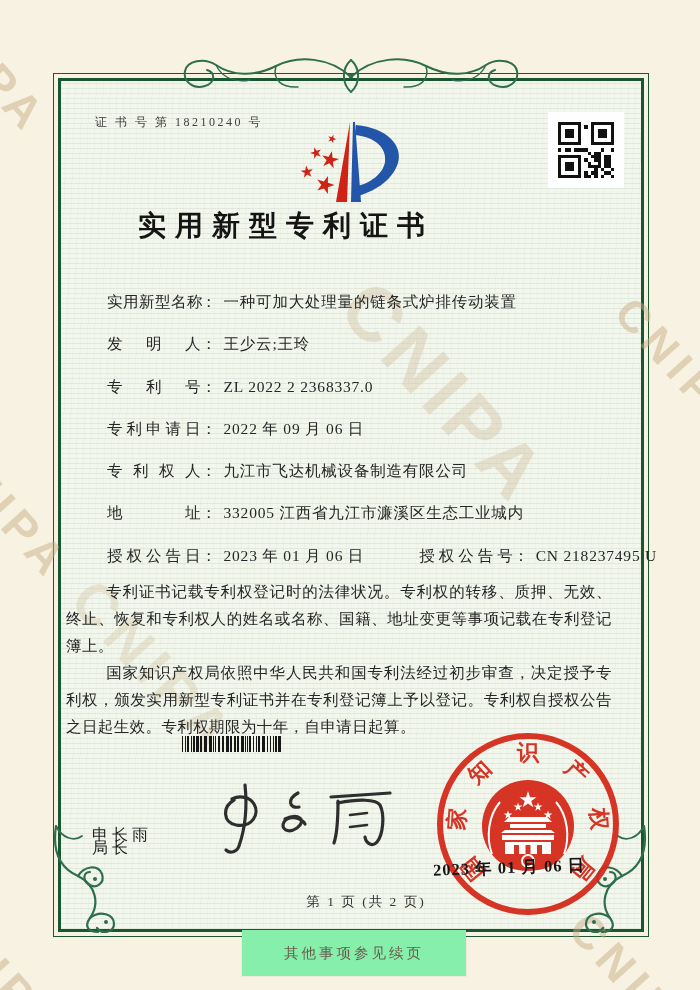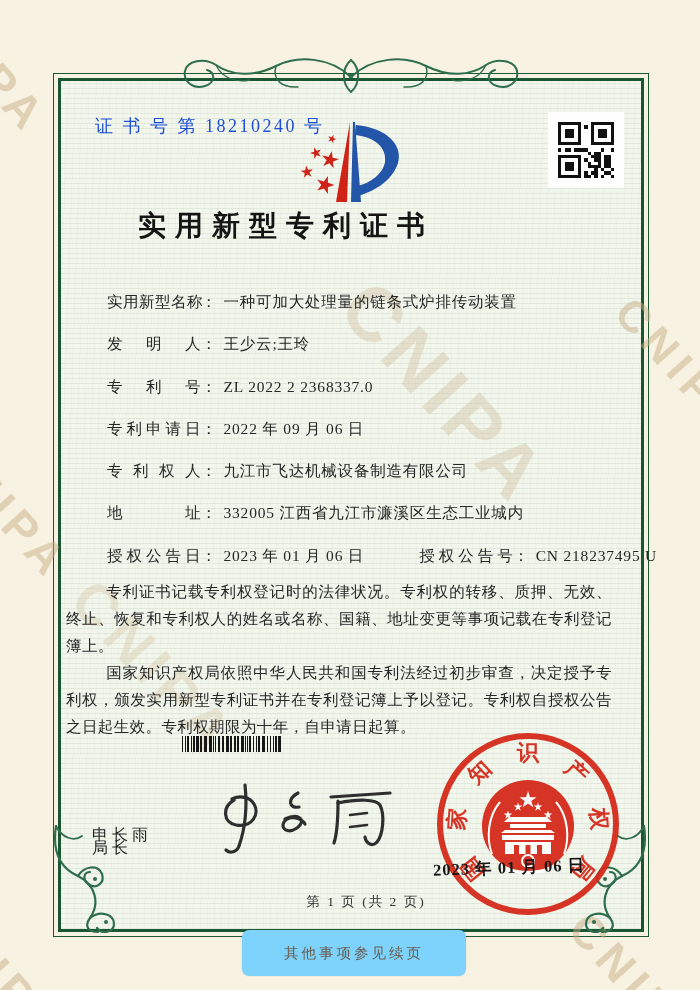--- a/index.html
+++ b/index.html
@@ -32,21 +32,21 @@
     background-color:#f3f6ec;
     background-image:
       repeating-linear-gradient(0deg, rgba(138,170,140,.17) 0 1px, transparent 1px 5px),
       repeating-linear-gradient(92deg, rgba(138,170,140,.06) 0 1px, transparent 1px 7px);
   }
   .orn{position:absolute;z-index:1;}
   .orn-top{left:178px;top:52px;}
   .orn-br{left:556px;top:824px;}
   .orn-bl{left:52px;top:824px;transform:scaleX(-1);}
   
-  .cert-no{position:absolute;left:95px;top:114px;z-index:2;font-size:18px;letter-spacing:2.5px;color:#1d4ed8;}
+  .cert-no{position:absolute;left:95px;top:114px;z-index:2;font-size:12px;letter-spacing:2.5px;color:#404040;}
   .logo{position:absolute;left:295px;top:116px;z-index:2;}
   .qr-box{position:absolute;left:548px;top:112px;width:76px;height:76px;background:#fefefe;z-index:2;
           display:flex;align-items:center;justify-content:center;}
   .title{position:absolute;left:0;top:207px;width:572px;z-index:2;text-align:center;
          font-size:28px;font-weight:bold;letter-spacing:9px;color:#141414;}
   
   .fields{position:absolute;left:107px;top:292px;width:545px;z-index:2;color:#262626;}
   .frow{height:42.3px;font-size:15.5px;white-space:nowrap;}
   .flabel{display:inline-block;width:94px;text-align:justify;text-align-last:justify;letter-spacing:.5px;vertical-align:top;}
   .fcolon{display:inline-block;}
@@ -62,23 +62,23 @@
                 font-family:"Liberation Sans","DejaVu Sans",sans-serif;}
   .signer-name{position:absolute;left:92px;top:825px;z-index:2;font-size:16px;letter-spacing:4px;color:#1f1f1f;
                font-family:Liberation Sans, sans-serif;}
   .signature{position:absolute;left:208px;top:780px;z-index:2;}
   .seal{position:absolute;left:428px;top:724px;z-index:3;opacity:.94;}
   .seal-date{position:absolute;left:433px;top:857px;z-index:4;font-size:16.5px;font-weight:bold;
              color:#161616;letter-spacing:1px;transform:rotate(-2deg);white-space:nowrap;}
   .page-footer{position:absolute;left:0;top:893px;width:700px;z-index:2;text-align:center;
                font-size:13.5px;letter-spacing:2px;color:#333;padding-left:16px;}
   .note-box{position:absolute;left:242px;top:930px;width:224px;height:46px;z-index:6;
-            background:#7dd3fc;box-shadow:0 0 0 1px rgba(120,100,70,.05);
+            background:#86efac;box-shadow:0 0 0 1px rgba(120,100,70,.05);
             display:flex;align-items:center;justify-content:center;
-            font-size:14.5px;letter-spacing:3px;color:#6b5b4e;border-radius:7px;}
+            font-size:14.5px;letter-spacing:3px;color:#6b5b4e;}
 </style>
 </head>
 <body>
 
 <span class="wm wm-tl">CNIPA</span>
 <span class="wm wm-rm">CNIPA</span>
 <span class="wm wm-lm">CNIPA</span>
 <span class="wm wm-bl">CNIPA</span>
 <span class="wm wm-br">CNIPA</span>
 <span class="wm wm-in1">CNIPA</span>

